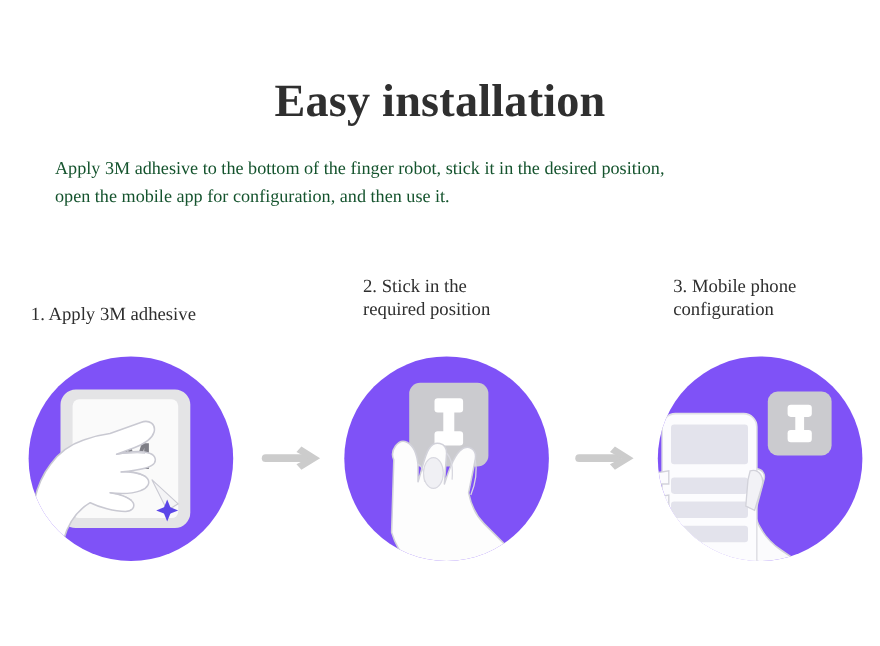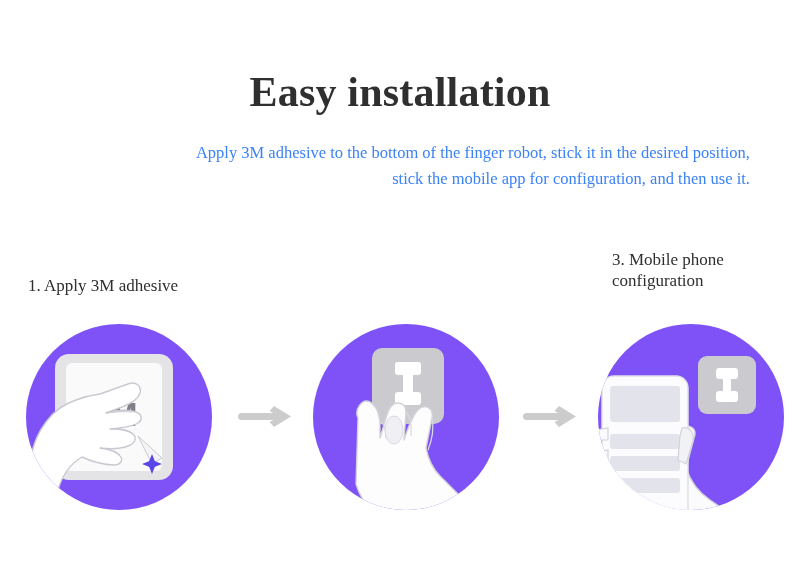--- a/index.html
+++ b/index.html
@@ -13,22 +13,22 @@
 
   
   .title {
     position: absolute; left: 0; top: 68px; width: 800px;
     text-align: center;
     font-size: 42px; font-weight: 700; color: #2f2f2f;
     letter-spacing: 0.2px;
   }
   .subtitle {
     position: absolute; left: 50px; top: 140px; width: 700px;
-    text-align: right;
-    font-size: 16.5px; color: #3b82f6; line-height: 1.55;
+    text-align: left;
+    font-size: 16.5px; color: #14532d; line-height: 1.55;
   }
   .subtitle .ln { display: block; }
 
   
   .step-label {
     position: absolute;
     font-size: 17px; color: #2f2f2f; line-height: 1.22;
     white-space: pre-line;
   }
   .step-label.s1 { left: 28px;  top: 276px; width: 250px; }
@@ -60,24 +60,26 @@
 </style>
 </head>
 <body>
 
 <div class="page">
 
   <div class="title">Easy installation</div>
 
   <div class="subtitle">
     <span class="ln">Apply 3M adhesive to the bottom of the finger robot, stick it in the desired position,</span>
-    <span class="ln">stick the mobile app for configuration, and then use it.</span>
+    <span class="ln">open the mobile app for configuration, and then use it.</span>
   </div>
 
   <div class="step-label s1">1. Apply 3M adhesive</div>
+  <div class="step-label s2">2. Stick in the
+required position</div>
   <div class="step-label s3">3. Mobile phone
 configuration</div>
 
   <div class="circle c1"></div>
   <div class="circle-wrap w1">
     <svg width="230" height="230" viewBox="0 0 230 230">
       <defs>
         <clipPath id="clip1">
             <circle cx="109" cy="99" r="93"></circle>
           </clipPath>

